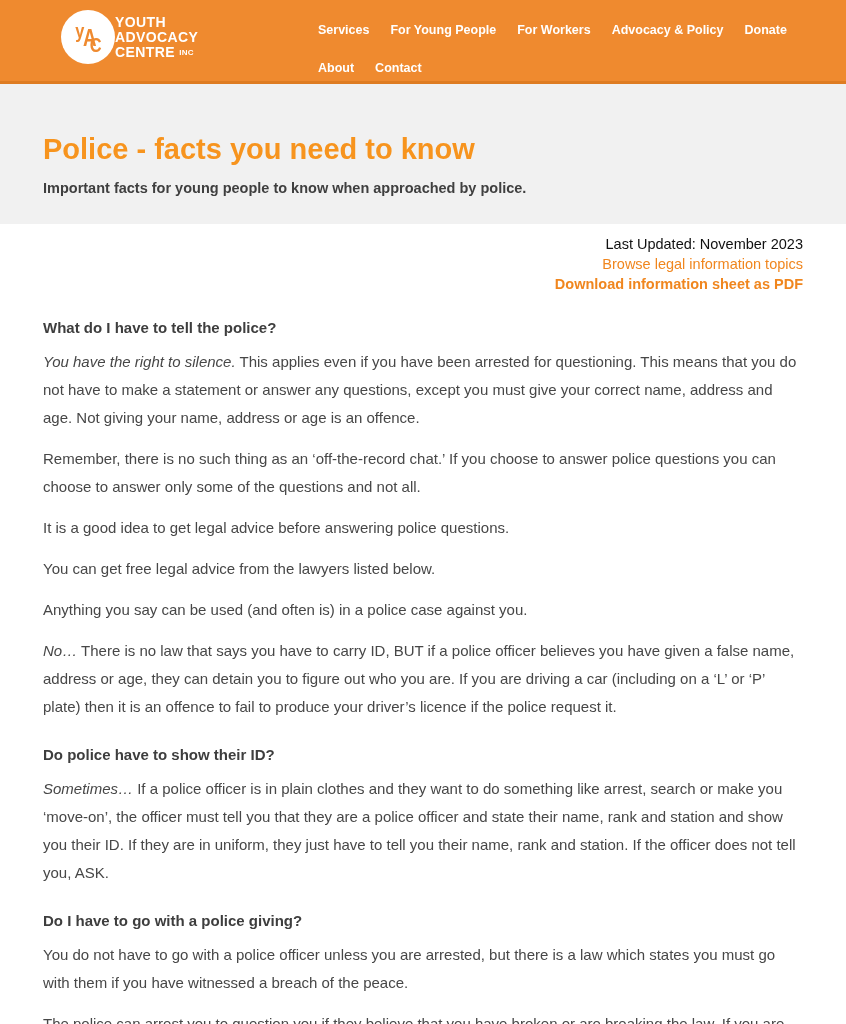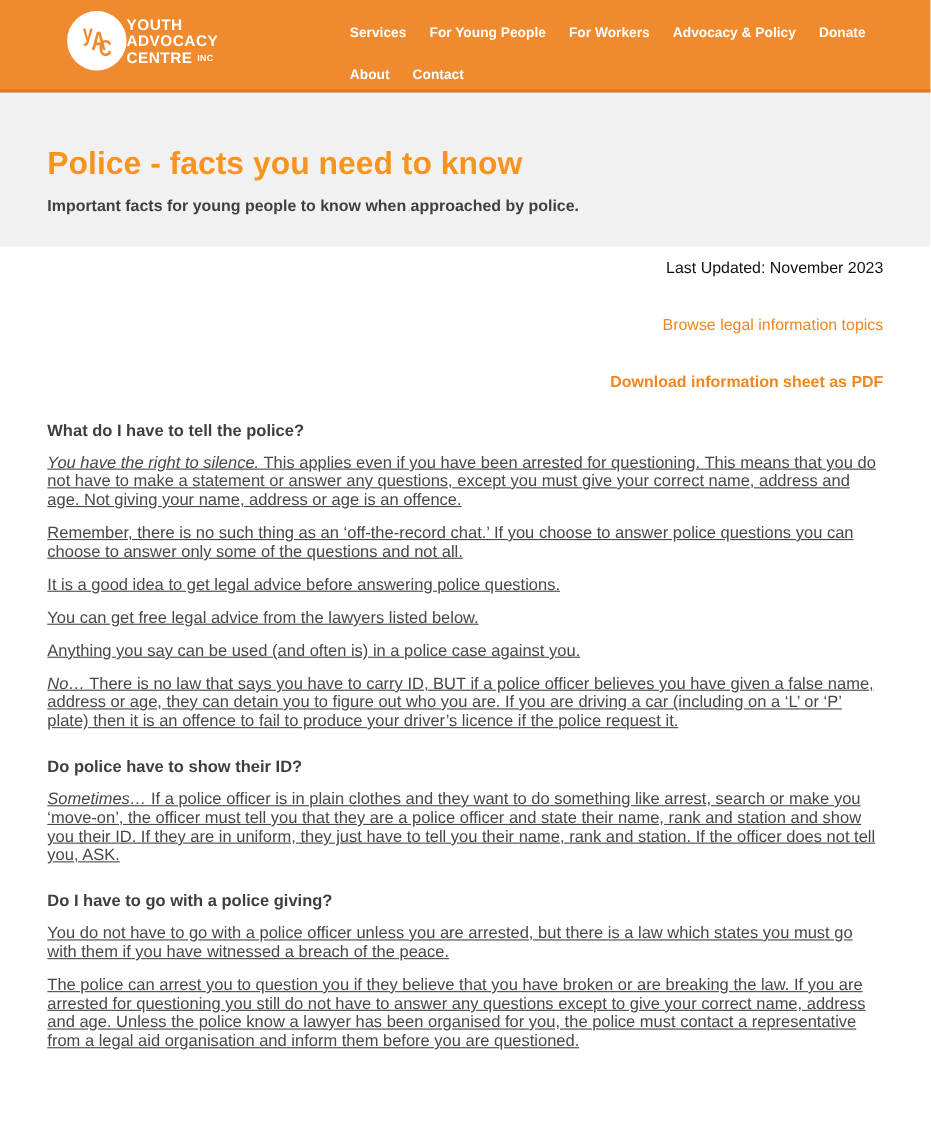--- a/index.html
+++ b/index.html
@@ -34,26 +34,26 @@
 
   
   .hero{ background:#F1F1F1; height:140px; padding:50px 43px 0; }
   .hero-title{ color:#F7941E; font-size:29px; font-weight:bold; line-height:1.05; }
   .hero-subtitle{ margin-top:16px; color:#3F3F3F; font-size:14.5px; font-weight:600; }
 
   
   .content{ padding:10px 43px 0; }
   .meta{ text-align:right; font-size:14.5px; line-height:20px; }
   .meta-updated{ color:#111111; }
-  .meta-link{ display:block; color:#F0861E; text-decoration:none; cursor:pointer;margin-top:32px; }
+  .meta-link{ display:block; color:#F0861E; text-decoration:none; cursor:pointer; }
   .meta-link.bold{ font-weight:bold; }
 
   .article{ margin-top:20px; color:#474747; font-size:15px; }
   .qa h2{ color:#3E3E3E; font-size:15px; font-weight:bold; margin:25px 0 12px; }
-  .qa p{ line-height:17px; margin-bottom:13px;text-decoration:underline; }
+  .qa p{ line-height:28px; margin-bottom:13px; }
   .qa p em{ font-style:italic; }
 </style>
 </head>
 <body>
 
 <header class="site-header">
   <div class="logo">
     <div class="logo-circle">
       <div class="monogram">
         <span class="m-y">y</span>

